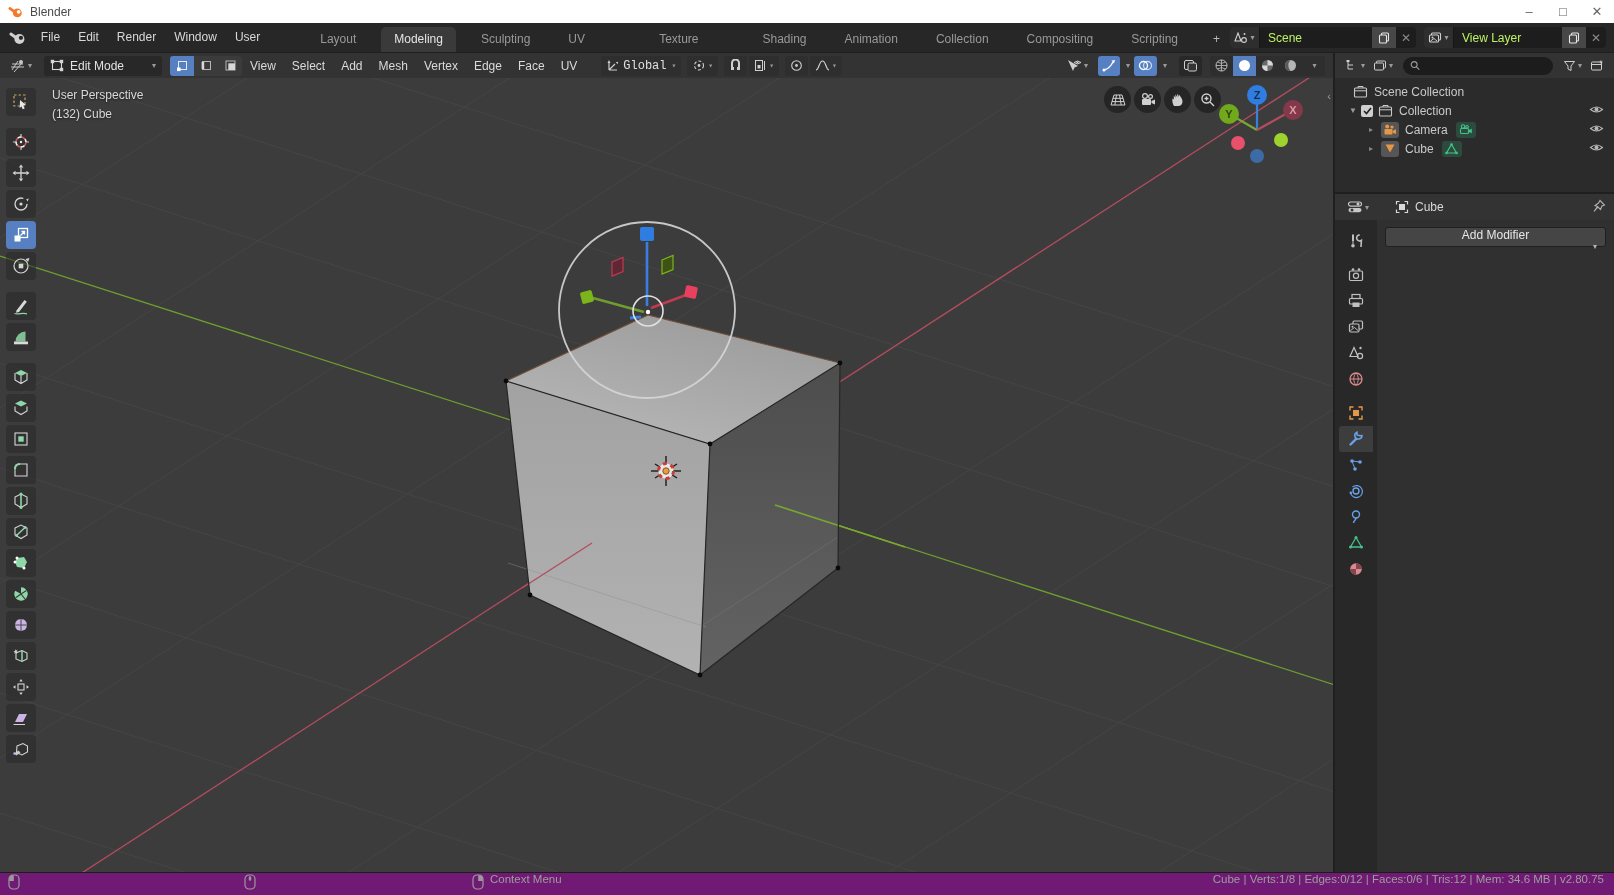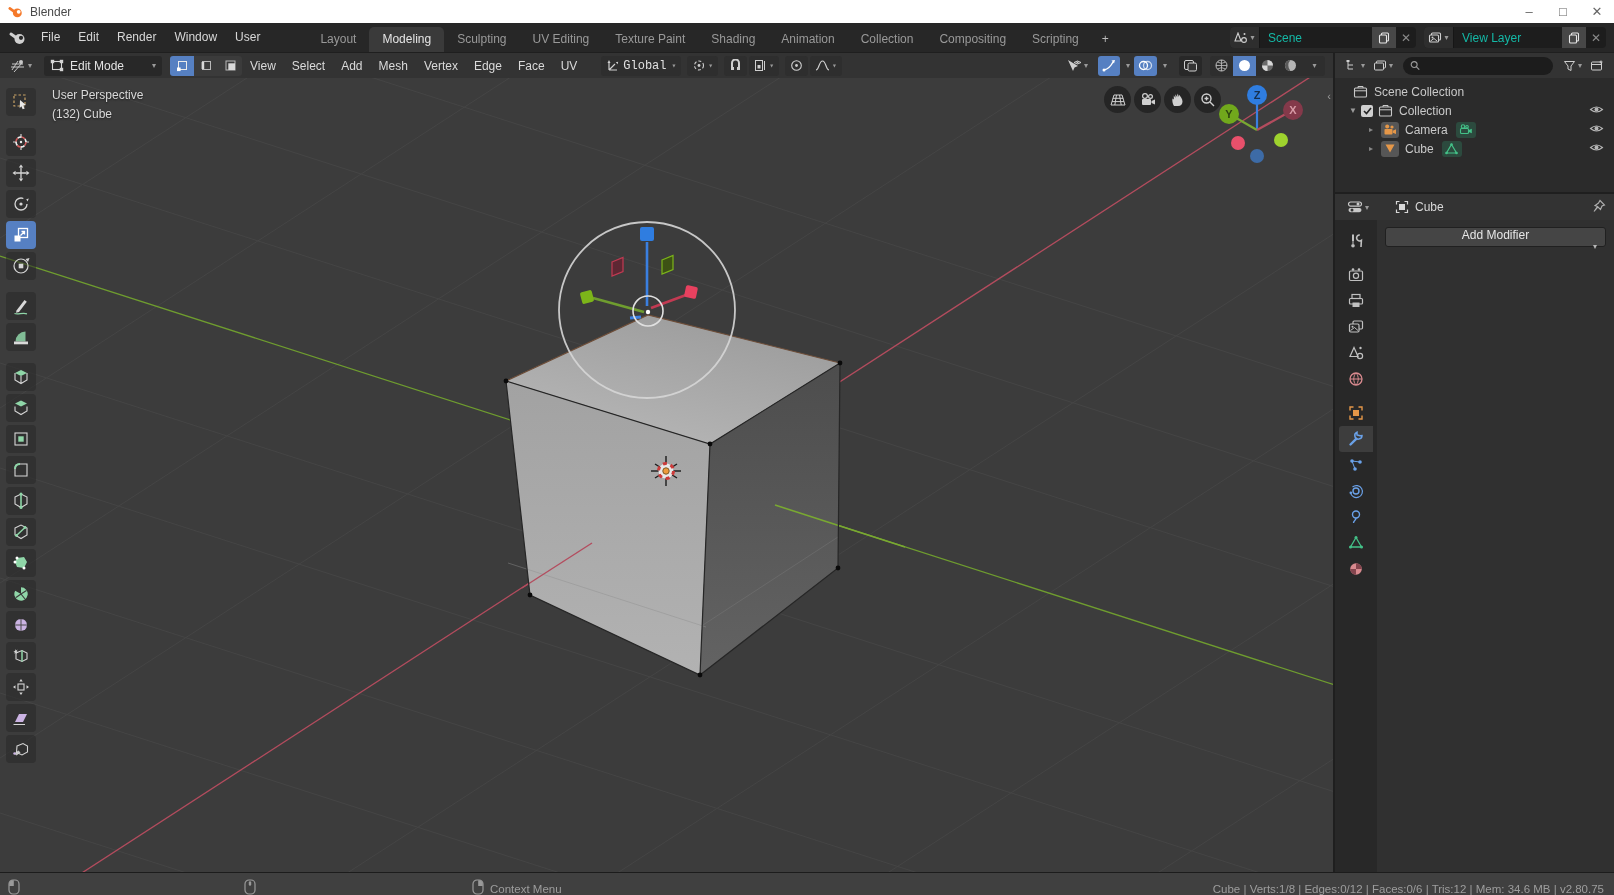--- a/index.html
+++ b/index.html
@@ -13,29 +13,29 @@
   .titlebar .t-title { color:#4a4a4a; font-size:12px; margin-left:6px; }
   .t-logo { width:16px; height:16px; margin-left:8px; }
   .t-controls { margin-left:auto; display:flex; }
   .t-ctrl { width:34px; height:23px; display:flex; align-items:center; justify-content:center;
             color:#666; font-size:13px; cursor:default; }
 
   
   .topbar { height:29px; background:#272727; display:flex; align-items:center; flex:0 0 auto; }
   .b-logo { width:20px; height:18px; margin:0 4px 0 8px; }
   .menu-item { padding:0 9px; color:#d8d8d8; line-height:29px; }
-  .tabs { display:flex; align-self:flex-end; margin-left:38px; }
+  .tabs { display:flex; align-self:flex-end; margin-left:38px;gap:12px; }
   .tab { padding:0 13px; line-height:25px; height:25px; color:#999; border-radius:5px 5px 0 0; }
   .tab.active { background:#3a3a3a; color:#e4e4e4; }
   .tab-add { padding:0 10px; color:#bbb; line-height:25px; }
   .idblock { display:flex; align-items:center; height:21px; background:#1d1d1d; border-radius:4px;
              margin-right:8px; overflow:hidden; }
   .idblock .id-icon { width:30px; height:21px; background:#2e2e2e; display:flex; align-items:center;
              justify-content:center; border-right:1px solid #161616; }
-  .idblock .id-text { padding:0 8px; color:#14b8a6; flex:1; }
+  .idblock .id-text { padding:0 8px; color:#bef264; flex:1; }
   .idblock .id-copy { width:24px; height:21px; background:#474747; display:flex; align-items:center; justify-content:center; }
   .idblock .id-x { width:20px; height:21px; display:flex; align-items:center; justify-content:center; color:#8a8a8a; }
   .chev { font-size:8px; color:#9a9a9a; margin-left:2px; }
 
   
   .headerrow { height:26px; display:flex; flex:0 0 auto; background:#333333; border-top:1px solid #1f1f1f; }
   .vp-header { width:1335px; display:flex; align-items:center; padding:0 8px 0 6px; border-right:2px solid #1f1f1f; }
   .hbtn { height:20px; display:flex; align-items:center; padding:0 4px; border-radius:3px; }
   .hbtn.dark { background:#282828; }
   .hbtn.blue { background:#5680c2; }
@@ -95,21 +95,21 @@
   .props-tabs { width:42px; background:#282828; display:flex; flex-direction:column; align-items:center; padding-top:8px; }
   .ptab { width:34px; height:26px; display:flex; align-items:center; justify-content:center; border-radius:3px 0 0 3px; }
   .ptab.active { background:#3d3d3d; }
   .ptab.gap { margin-top:8px; }
   .props-content { flex:1; background:#303030; padding:7px 8px; }
   .addmod { width:100%; height:20px; background:#454545; border:1px solid #202020; border-radius:3px;
             color:#e6e6e6; display:flex; align-items:center; padding:0 8px; font-size:12px;flex-direction:column; }
   .addmod .cv { margin-left:auto; color:#b5b5b5; font-size:8px; }
 
   
-  .statusbar { height:23px; background:#404040; border-top:1px solid #1c1c1c; display:flex; align-items:flex-end;
+  .statusbar { height:23px; background:#701a75; border-top:1px solid #1c1c1c; display:flex; align-items:flex-start;
                color:#9d9d9d; font-size:11.5px; flex:0 0 auto; }
   .sb-stats { margin-left:auto; margin-right:10px; color:#9d9d9d; }
   .mouseico { margin-top:1px; }
 </style>
 </head>
 <body>
 
 <div class="app">
 
   <div class="titlebar">

